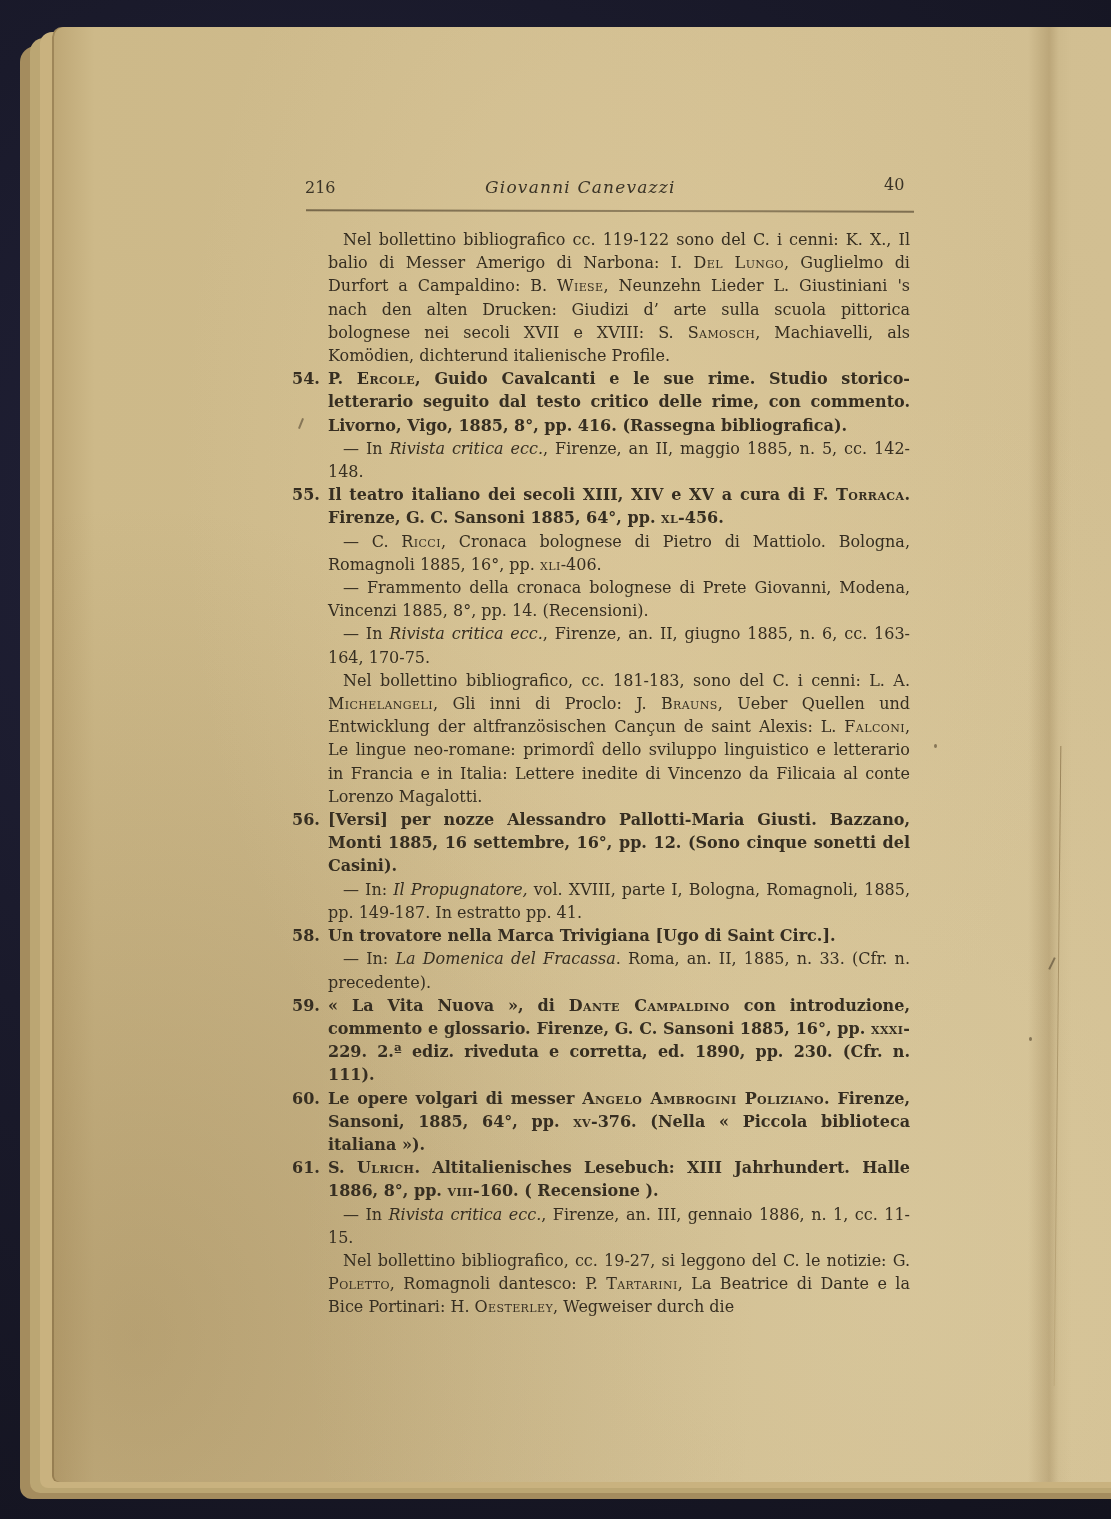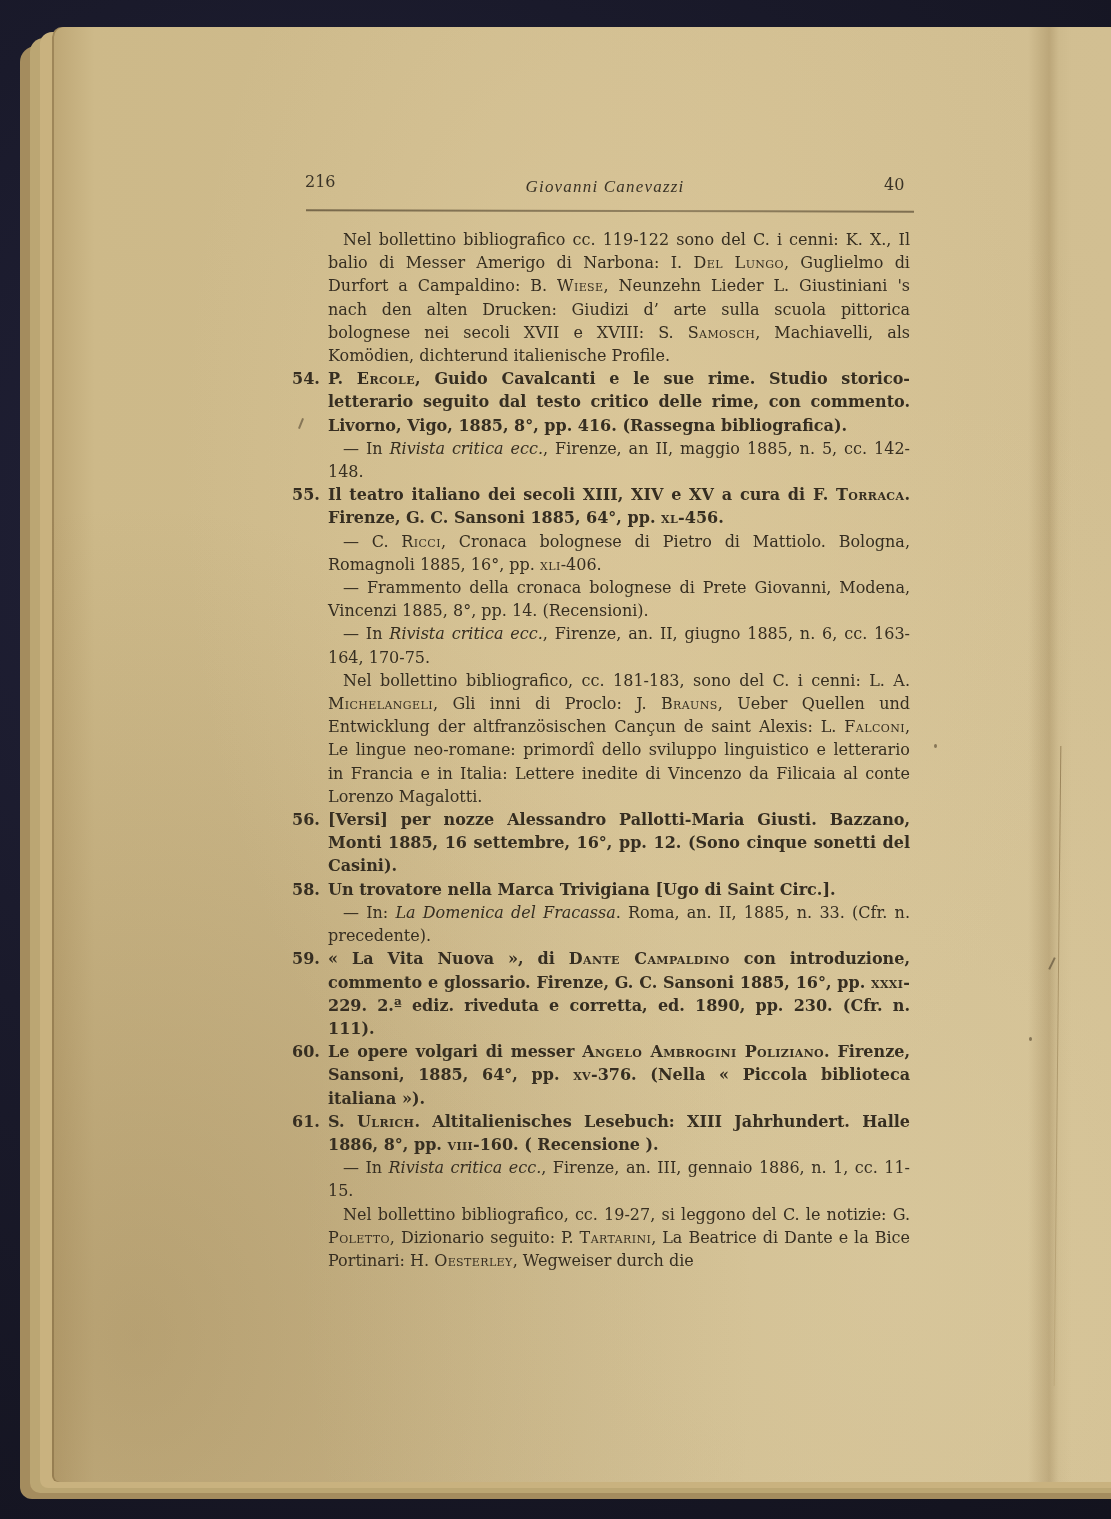--- a/index.html
+++ b/index.html
@@ -36,25 +36,25 @@
   .scratch{
     position:absolute;left:1057px;top:746px;width:1px;height:640px;
     background:linear-gradient(180deg, rgba(110,85,45,.55), rgba(160,135,85,.25));
     transform:rotate(.6deg);
   }
   .speck{position:absolute;width:3px;height:4px;border-radius:50%;background:rgba(70,55,35,.55);}
   .tick{position:absolute;width:2px;background:rgba(60,48,32,.5);}
 
   
   .folio{position:absolute;font-size:16px;color:#3a3326;}
-  #folio-left{left:305px;top:172px;}
+  #folio-left{left:305px;top:178px;}
   #folio-right{left:884px;top:175px;text-align:right;}
   #running-title{
-    position:absolute;left:455px;top:177px;width:300px;text-align:center;
-    font-style:italic;font-size:17px;letter-spacing:1.2px;color:#3a3326;font-family:Liberation Serif, serif;
+    position:absolute;left:485px;top:177px;width:300px;
+    font-style:italic;font-size:17px;letter-spacing:1.2px;color:#3a3326;
   }
   #head-rule{
     position:absolute;left:306px;top:210px;width:608px;height:2px;
     background:linear-gradient(90deg, rgba(90,76,52,.75) 0%, rgba(90,76,52,.55) 60%, rgba(90,76,52,.7) 100%);
     transform:rotate(.12deg);
   }
 
   
   #page-body{
     position:absolute;left:328px;top:228px;width:582px;
@@ -92,21 +92,22 @@
   <div id="page-body">
       <div class="block para"><span>Nel bollettino bibliografico cc. 119-122 sono del C. i cenni: K. X., Il balio di Messer Amerigo di Narbona: I. </span><span class="sc">Del Lungo</span><span>, Guglielmo di Durfort a Campaldino: B. </span><span class="sc">Wiese</span><span>, Neunzehn Lieder L. Giustiniani 's nach den alten Drucken: Giudizi d’ arte sulla scuola pittorica bolognese nei secoli XVII e XVIII: S. </span><span class="sc">Samosch</span><span>, Machiavelli, als Komödien, dichterund italienische Profile.</span></div>
       <div class="block entry"><span class="num">54.</span><span>P. </span><span class="sc">Ercole</span><span>, Guido Cavalcanti e le sue rime. Studio storico-letterario seguito dal testo critico delle rime, con commento. Livorno, Vigo, 1885, 8°, pp. 416. (Rassegna bibliografica).</span></div>
       <div class="block dash"><span>— In </span><span class="it">Rivista critica ecc.</span><span>, Firenze, an II, maggio 1885, n. 5, cc. 142-148.</span></div>
       <div class="block entry"><span class="num">55.</span><span>Il teatro italiano dei secoli XIII, XIV e XV a cura di F. </span><span class="sc">Torraca</span><span>. Firenze, G. C. Sansoni 1885, 64°, pp. </span><span class="sc">xl</span><span>-456.</span></div>
       <div class="block dash"><span>— C. </span><span class="sc">Ricci</span><span>, Cronaca bolognese di Pietro di Mattiolo. Bologna, Romagnoli 1885, 16°, pp. </span><span class="sc">xli</span><span>-406.</span></div>
       <div class="block dash"><span>— Frammento della cronaca bolognese di Prete Giovanni, Modena, Vincenzi 1885, 8°, pp. 14. (Recensioni).</span></div>
       <div class="block dash"><span>— In </span><span class="it">Rivista critica ecc.</span><span>, Firenze, an. II, giugno 1885, n. 6, cc. 163-164, 170-75.</span></div>
       <div class="block para"><span>Nel bollettino bibliografico, cc. 181-183, sono del C. i cenni: L. A. </span><span class="sc">Michelangeli</span><span>, Gli inni di Proclo: J. </span><span class="sc">Brauns</span><span>, Ueber Quellen und Entwicklung der altfranzösischen Cançun de saint Alexis: L. </span><span class="sc">Falconi</span><span>, Le lingue neo-romane: primordî dello sviluppo linguistico e letterario in Francia e in Italia: Lettere inedite di Vincenzo da Filicaia al conte Lorenzo Magalotti.</span></div>
       <div class="block entry"><span class="num">56.</span><span>[Versi] per nozze Alessandro Pallotti-Maria Giusti. Bazzano, Monti 1885, 16 settembre, 16°, pp. 12. (Sono cinque sonetti del Casini).</span></div>
+      <div class="block dash"><span>— In: </span><span class="it">Il Propugnatore,</span><span> vol. XVIII, parte I, Bologna, Romagnoli, 1885, pp. 149-187. In estratto pp. 41.</span></div>
       <div class="block entry"><span class="num">58.</span><span>Un trovatore nella Marca Trivigiana [Ugo di Saint Circ.].</span></div>
       <div class="block dash"><span>— In: </span><span class="it">La Domenica del Fracassa</span><span>. Roma, an. II, 1885, n. 33. (Cfr. n. precedente).</span></div>
       <div class="block entry"><span class="num">59.</span><span>« La Vita Nuova », di </span><span class="sc">Dante Campaldino</span><span> con introduzione, commento e glossario. Firenze, G. C. Sansoni 1885, 16°, pp. </span><span class="sc">xxxi</span><span>-229. 2.ª ediz. riveduta e corretta, ed. 1890, pp. 230. (Cfr. n. 111).</span></div>
       <div class="block entry"><span class="num">60.</span><span>Le opere volgari di messer </span><span class="sc">Angelo Ambrogini Poliziano</span><span>. Firenze, Sansoni, 1885, 64°, pp. </span><span class="sc">xv</span><span>-376. (Nella « Piccola biblioteca italiana »).</span></div>
       <div class="block entry"><span class="num">61.</span><span>S. </span><span class="sc">Ulrich</span><span>. Altitalienisches Lesebuch: XIII Jahrhundert. Halle 1886, 8°, pp. </span><span class="sc">viii</span><span>-160. ( Recensione ).</span></div>
       <div class="block dash"><span>— In </span><span class="it">Rivista critica ecc.</span><span>, Firenze, an. III, gennaio 1886, n. 1, cc. 11-15.</span></div>
-      <div class="block para"><span>Nel bollettino bibliografico, cc. 19-27, si leggono del C. le notizie: G. </span><span class="sc">Poletto</span><span>, Dizionario seguito: P. </span><span class="sc">Tartarini</span><span>, La Beatrice di Dante e la Bice Portinari: H. </span><span class="sc">Oesterley</span><span>, Wegweiser durch die</span></div>
+      <div class="block para"><span>Nel bollettino bibliografico, cc. 19-27, si leggono del C. le notizie: G. </span><span class="sc">Poletto</span><span>, Romagnoli dantesco: P. </span><span class="sc">Tartarini</span><span>, La Beatrice di Dante e la Bice Portinari: H. </span><span class="sc">Oesterley</span><span>, Wegweiser durch die</span></div>
     </div>
 </div>
 
 </body></html>

